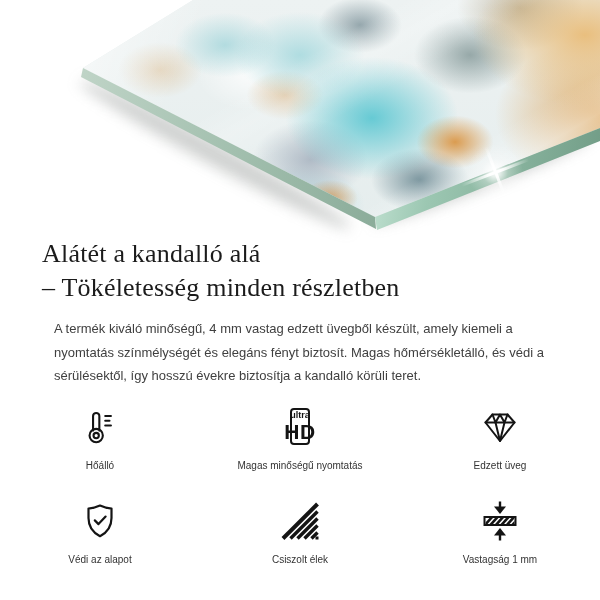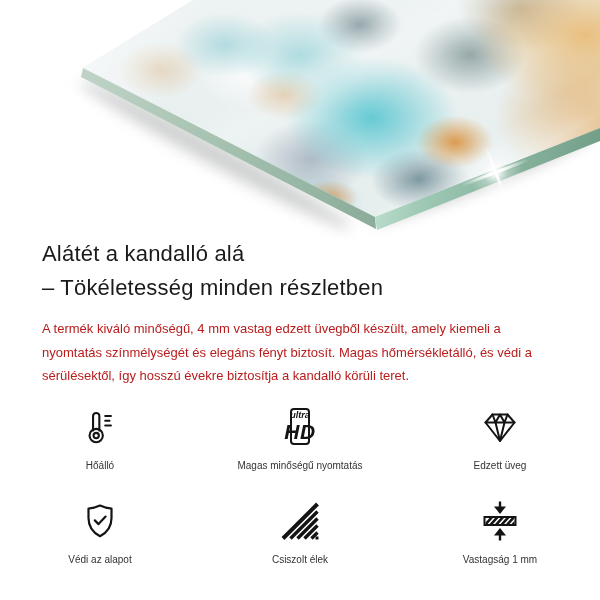--- a/index.html
+++ b/index.html
@@ -77,46 +77,46 @@
   }
   .sparkle::after {
     content: ""; position: absolute; top: 9px; bottom: 9px; left: 50%;
     width: 3px; margin-left: -1.5px;
     background: linear-gradient(180deg, rgba(255,255,255,0) 0%, #fff 42%, #fff 58%, rgba(255,255,255,0) 100%);
   }
 
   
   .content { padding: 2px 40px 0 42px; }
   .title {
-    font-family: Liberation Sans, sans-serif;
-    font-weight: 400; font-size: 22px; line-height: 34px;
+    font-family: Liberation Serif, serif;
+    font-weight: 400; font-size: 26px; line-height: 34px;
     color: #1b1b1b; letter-spacing: 0.2px; margin: 0;
   }
   .title span { display: block; }
   .desc {
-    margin: 12px 0 0; max-width: 540px;
-    font-size: 13px; line-height: 23.5px; color: #b91c1c;
+    margin: 12px 12px 0; max-width: 540px;
+    font-size: 13px; line-height: 23.5px; color: #404040;
   }
 
   
   .features {
     margin-top: 17px; width: 600px;
     display: grid; grid-template-columns: repeat(3, 1fr); row-gap: 28px;
   }
   .feature { display: flex; flex-direction: column; align-items: center; }
   .icon-box { height: 44px; display: flex; align-items: center; justify-content: center; }
   .feature-label { margin-top: 11px; font-size: 10px; color: #333333; }
 
   .icon-svg { stroke: #141414; fill: none; stroke-width: 2.2;
               stroke-linecap: round; stroke-linejoin: round; }
 
   .uhd {
     width: 20px; height: 37px; border: 2.5px solid #141414; border-radius: 4px;
     display: flex; flex-direction: column; align-items: center; justify-content: center;
-    color: #141414; line-height: 1; background: #fff; font-style: italic;
+    color: #141414; line-height: 1; background: #fff;
   }
   .uhd-top { font-size: 9px; font-weight: bold; }
   .uhd-bottom { font-size: 21px; font-weight: bold; letter-spacing: 0.5px; margin-top: 1px; }
 </style>
 </head>
 <body>
 
 <div class="hero">
   <div class="shadow shadow-a"></div>
   <div class="shadow shadow-b"></div>

